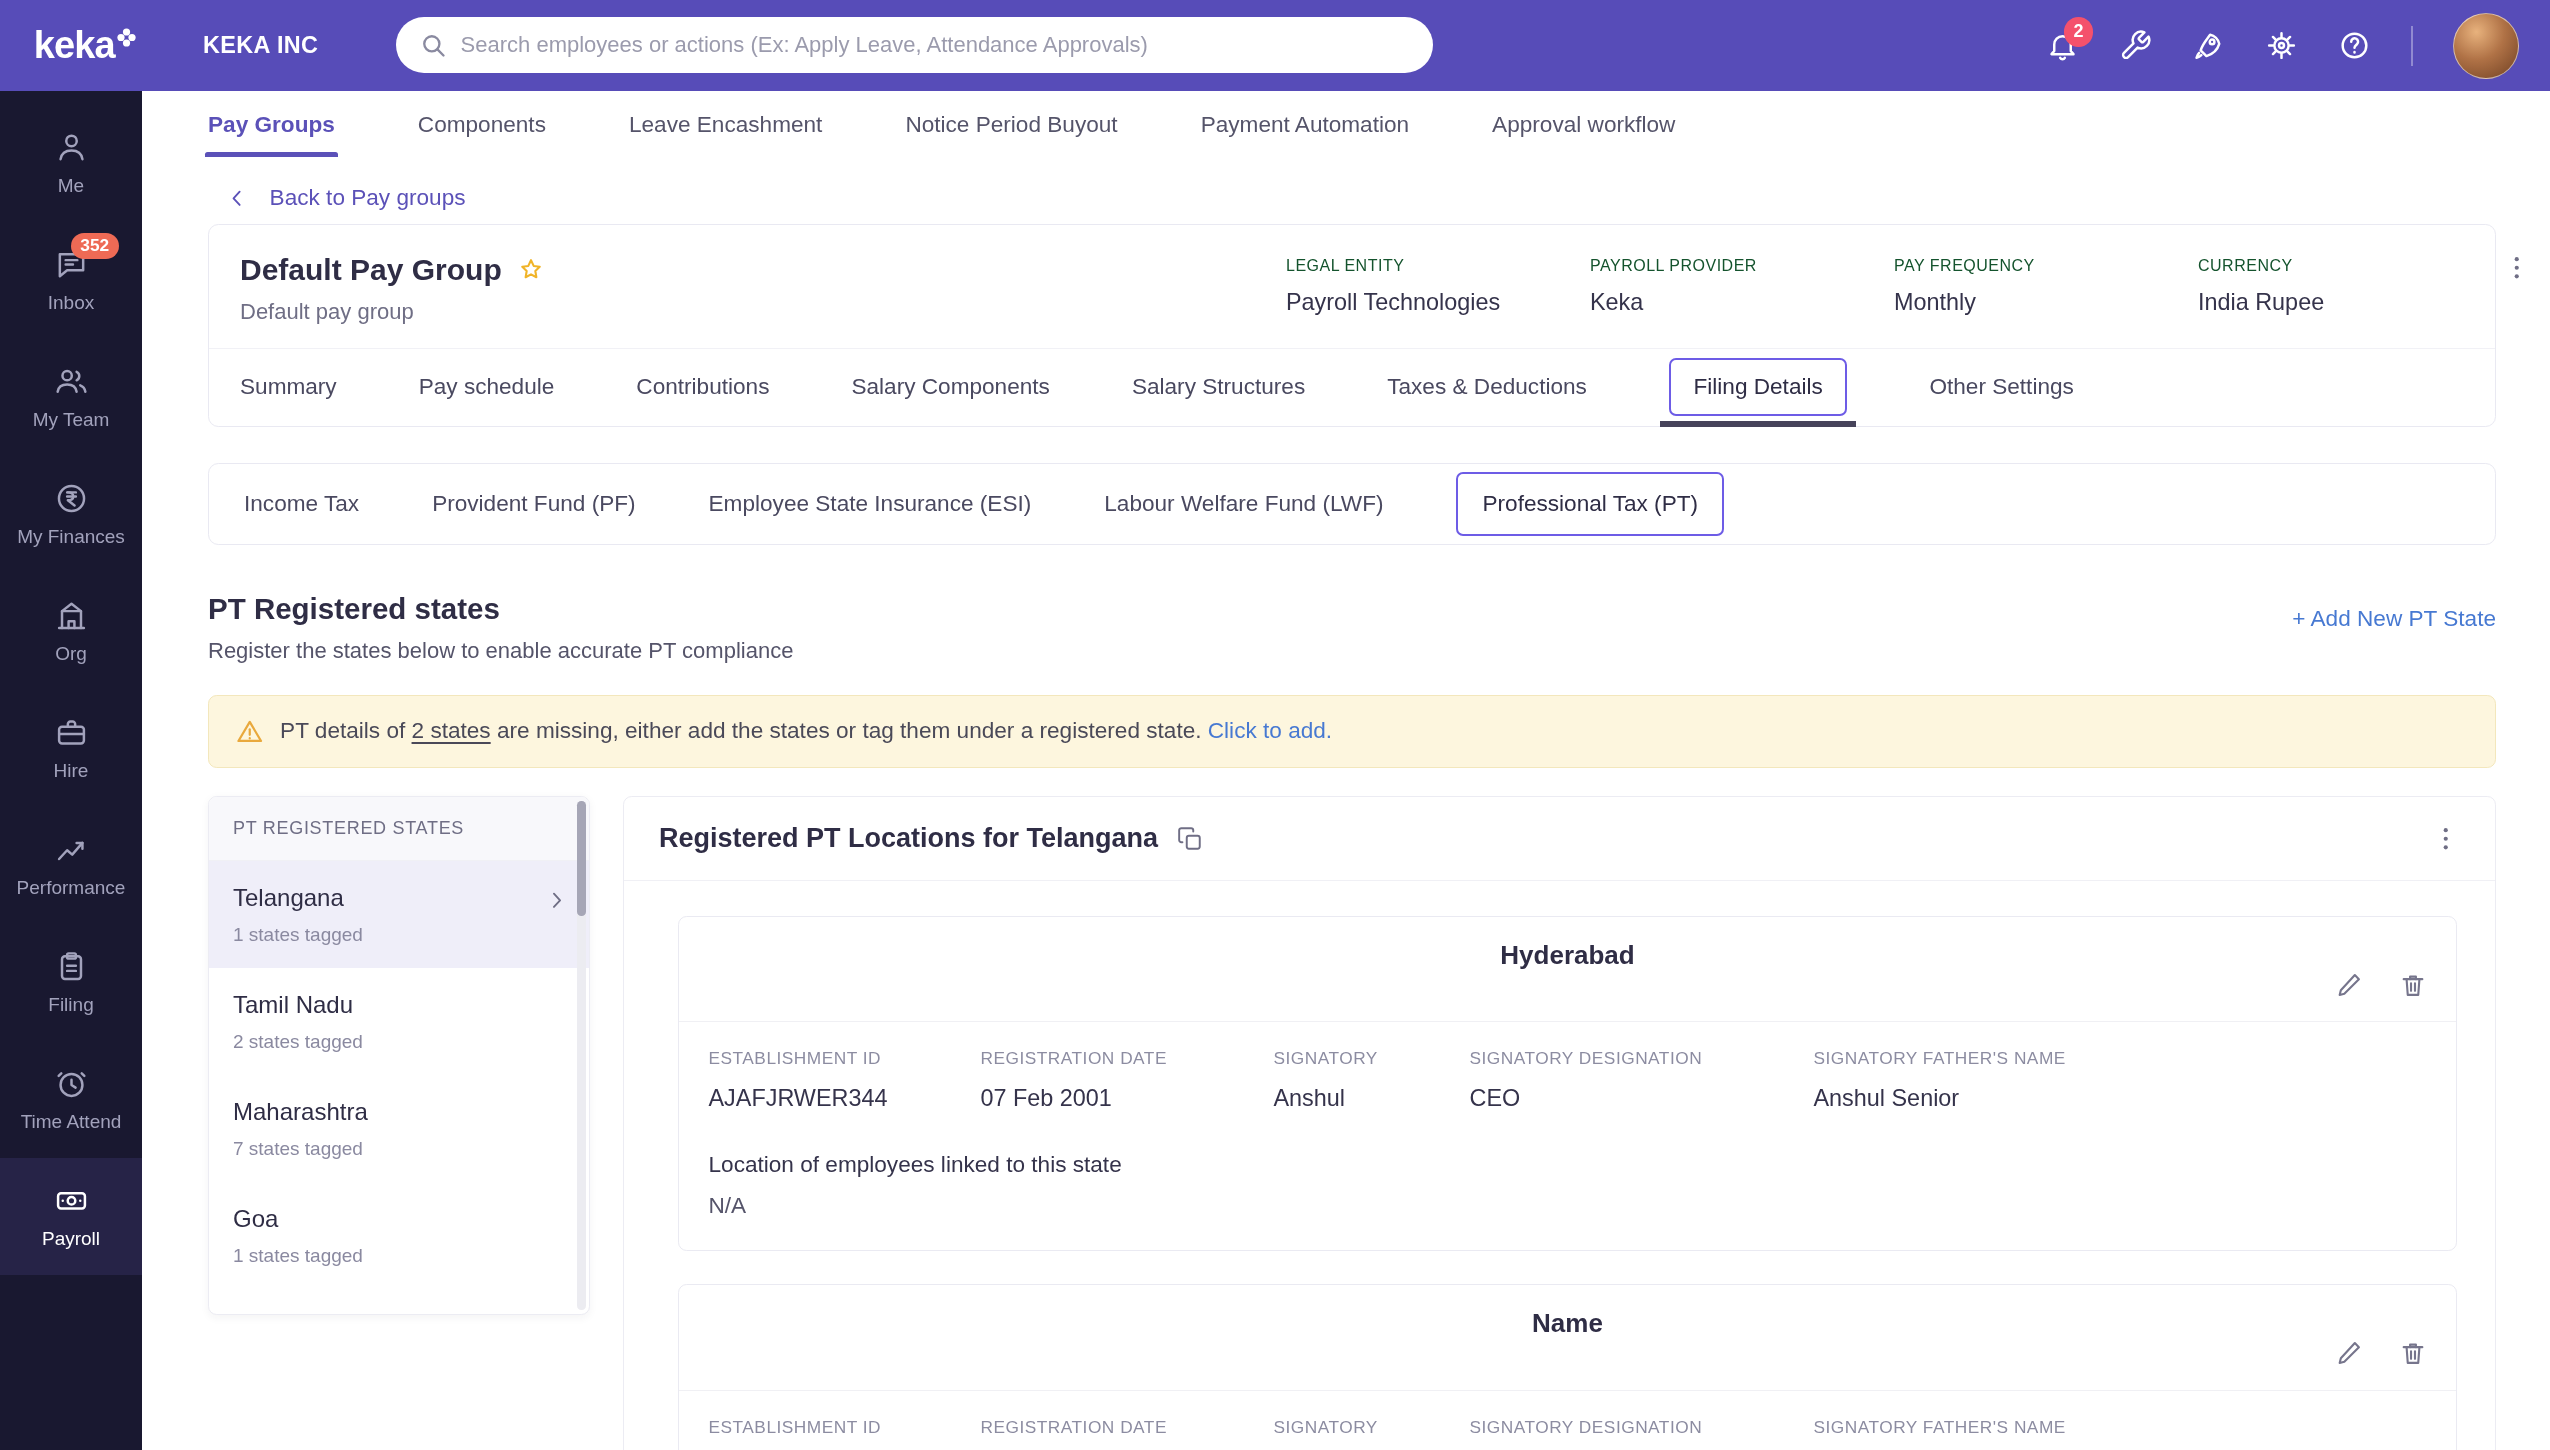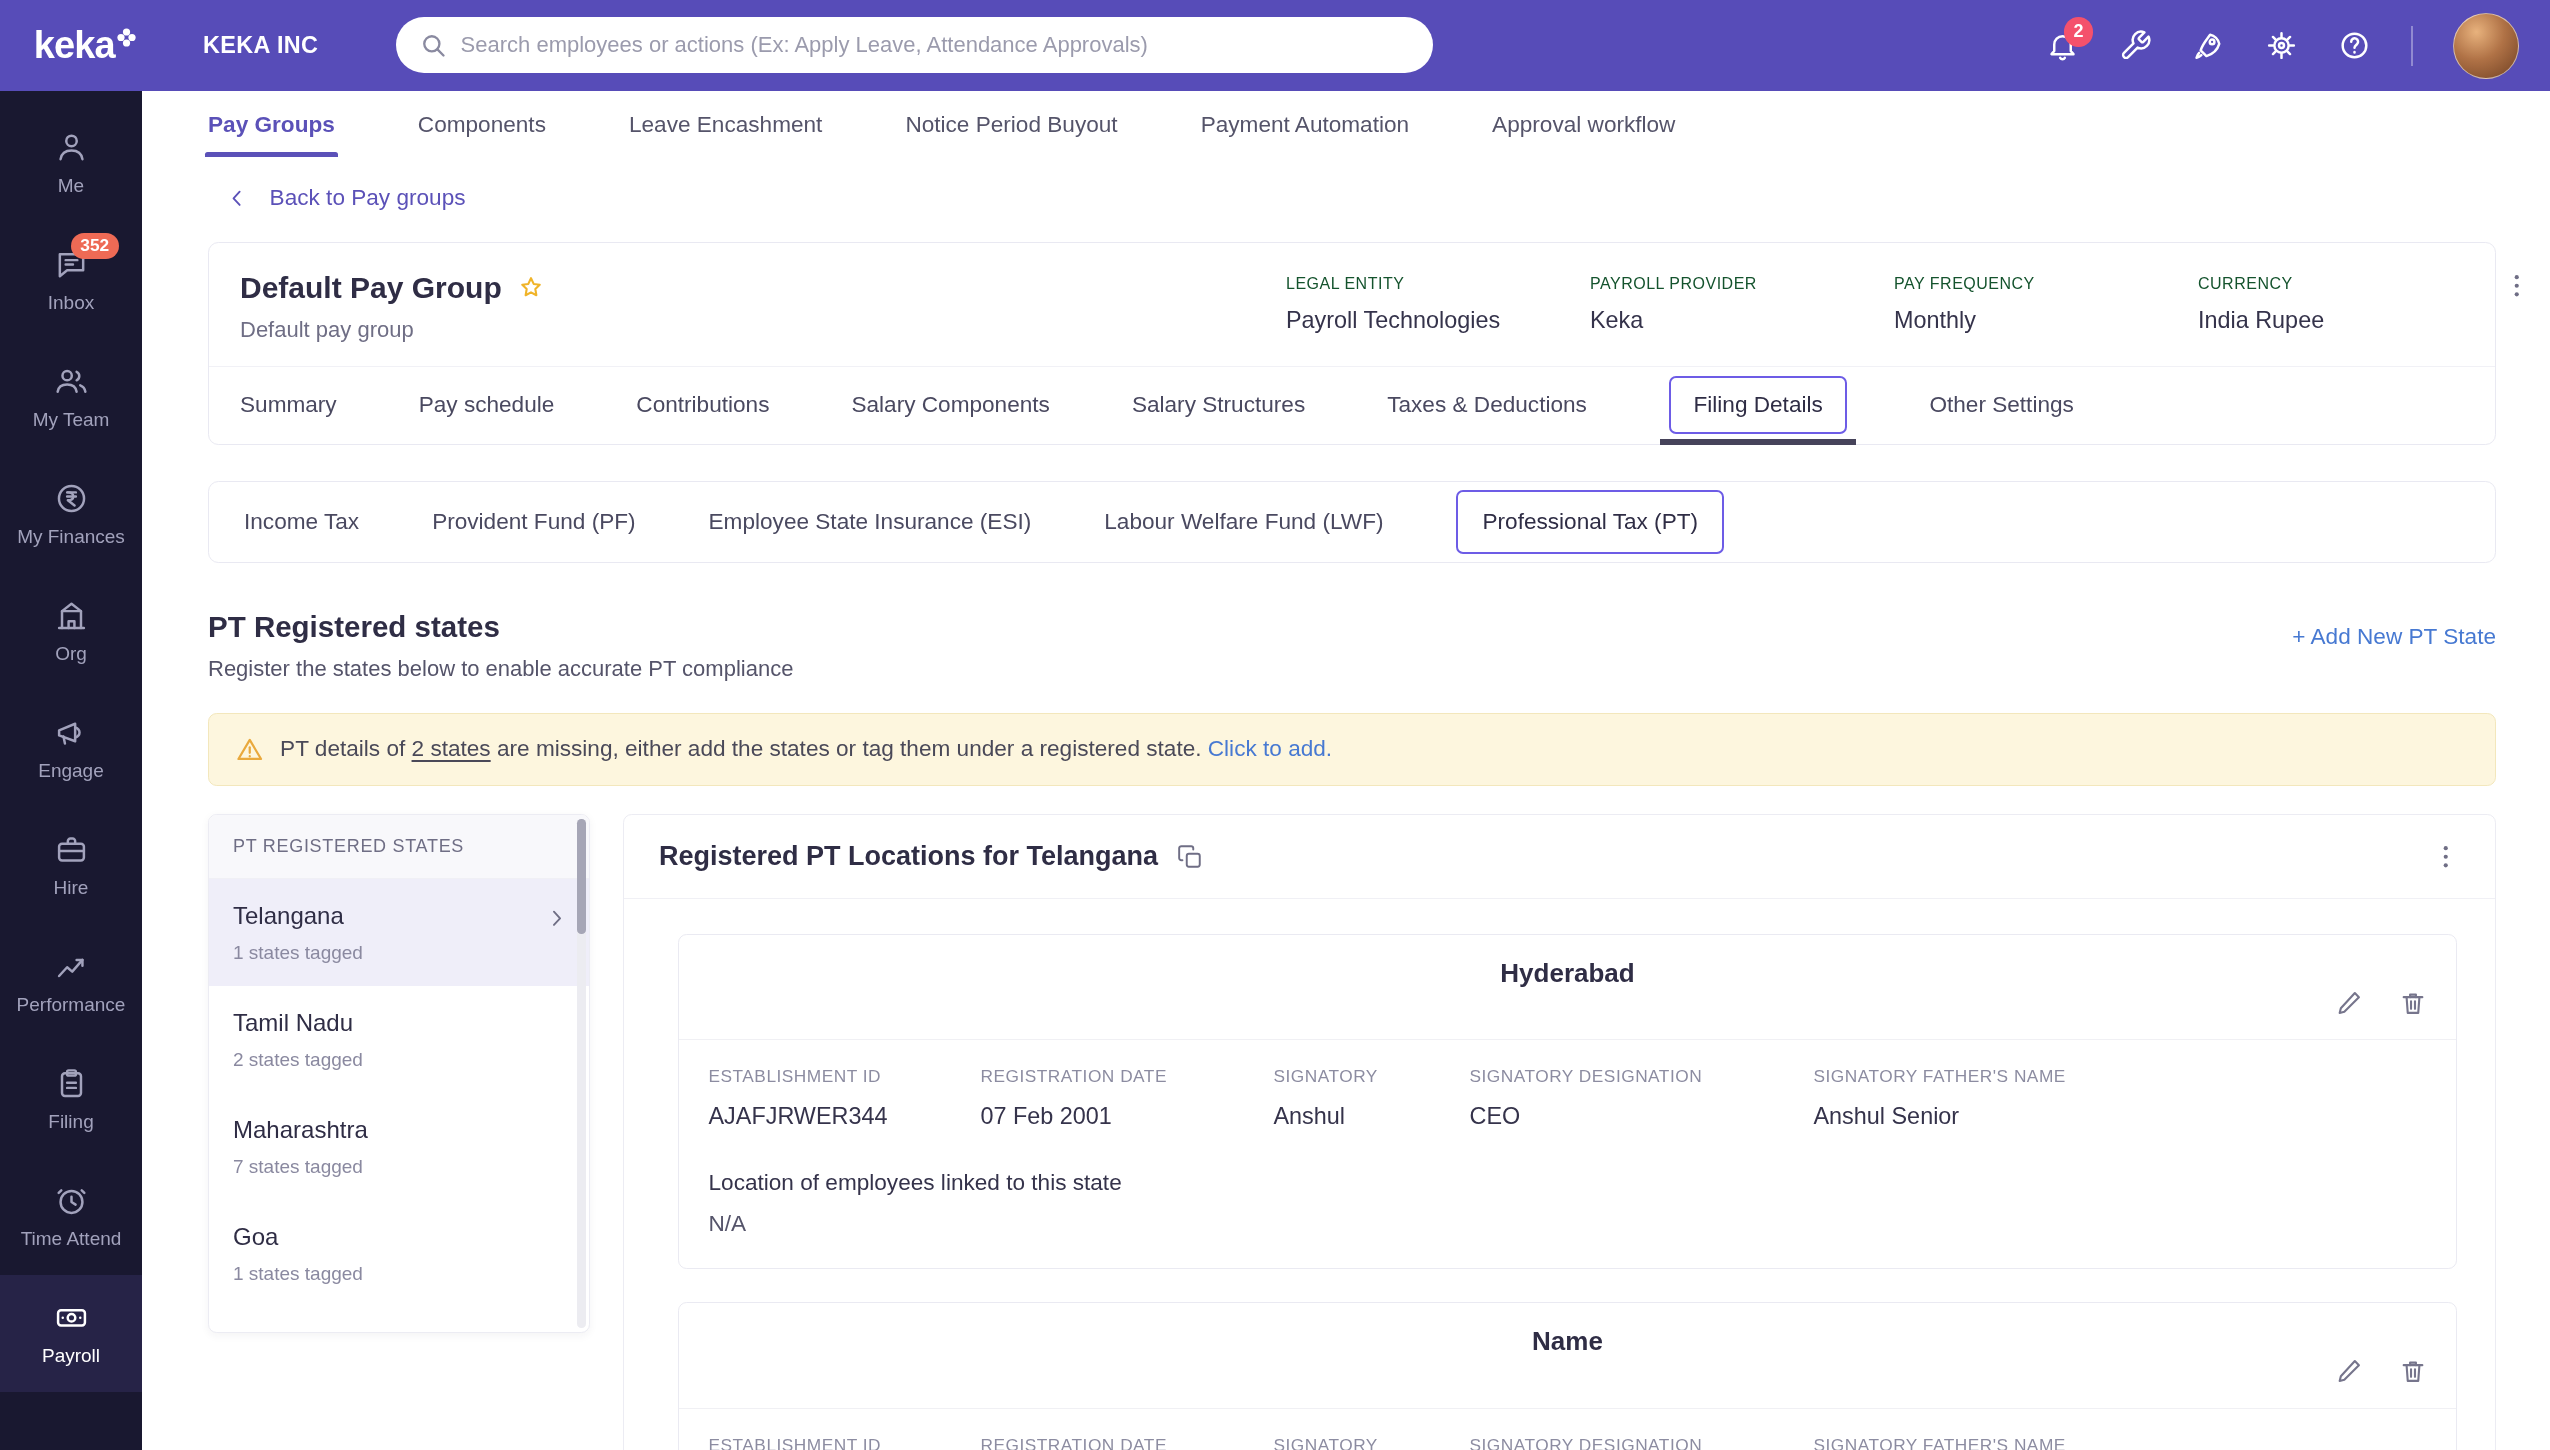--- a/index.html
+++ b/index.html
@@ -39,21 +39,21 @@
 
   .toptabs { height:66px; display:flex; align-items:flex-end; padding-left:38px; gap:83px; }
   .ttab { font-size:22.6px; color:#55546A; padding-bottom:19px; position:relative; cursor:pointer; white-space:nowrap; }
   .ttab.active { color:#5B51B8; font-weight:bold; }
   .ttab.active::after { content:""; position:absolute; left:-3.5px; right:-3.5px; bottom:0; height:5.2px; border-radius:2.6px 2.6px 0 0; background:#5B51B8; }
 
   .backrow { margin:28px 0 0 56px; display:flex; align-items:center; gap:21px; color:#5B51B8; font-size:22.6px; cursor:pointer; width:fit-content; }
   .backrow svg { width:22.6px; height:22.6px; }
 
   .card { border:1.7px solid #E9E9F2; border-radius:10.4px; margin:0 54px 0 38px; background:#fff; }
-  .pgcard { margin-top:31px; }
+  .pgcard { margin-top:13px; }
   .pghead { display:flex; align-items:flex-start; padding:28px 31px 22.6px 31px; }
   .pgtitleblock { width:1046px; flex:none; }
   .pgtitle-row { display:flex; align-items:center; gap:15.6px; }
   .pgtitle { font-size:30px; font-weight:bold; color:#2F2D45; }
   .star { width:28px; height:28px; color:#F0B429; cursor:pointer; }
   .pgsub { margin-top:12px; font-size:22px; color:#6F6E85; }
   .pgmeta { display:flex; flex:1; padding-top:3.5px; }
   .metacol { width:304px; flex:none; }
   .mlabel { font-size:16px; color:#14532d; letter-spacing:0.5px; margin-bottom:14px; }
   .mvalue { font-size:23.4px; color:#35334B; }
@@ -218,28 +218,20 @@
     <svg viewBox="0 0 24 24" fill="none" stroke="currentColor" stroke-width="1.7" stroke-linecap="round" stroke-linejoin="round">
         <path d="M3.5 20.5h17"></path>
         <path d="M5.5 20.5V9h13v11.5"></path>
         <path d="M5.5 9L12 4l6.5 5"></path>
         <path d="M10 20.5v-4.6h4v4.6"></path>
       </svg>
     <span>Org</span>
   </div>
   <div class="sitem">
     <svg viewBox="0 0 24 24" fill="none" stroke="currentColor" stroke-width="1.7" stroke-linecap="round" stroke-linejoin="round">
-        <path d="M3.5 10.5v3.5l11 4V6l-11 4.5z"></path>
-        <path d="M14.5 8.5c1.9.7 3 1.9 3 3.5s-1.1 2.8-3 3.5"></path>
-        <path d="M6.5 14.8l1 4.7"></path>
-      </svg>
-    <span>Engage</span>
-  </div>
-  <div class="sitem">
-    <svg viewBox="0 0 24 24" fill="none" stroke="currentColor" stroke-width="1.7" stroke-linecap="round" stroke-linejoin="round">
         <rect x="3.5" y="8" width="17" height="11.5" rx="2"></rect>
         <path d="M9.5 8V6.2a1.7 1.7 0 011.7-1.7h1.6a1.7 1.7 0 011.7 1.7V8"></path>
         <path d="M3.5 13h17"></path>
       </svg>
     <span>Hire</span>
   </div>
   <div class="sitem">
     <svg viewBox="0 0 24 24" fill="none" stroke="currentColor" stroke-width="1.7" stroke-linecap="round" stroke-linejoin="round">
         <path d="M3.5 18.5l5.5-6 3.5 3 7-8"></path>
         <path d="M15.5 7.5h4v4"></path>

